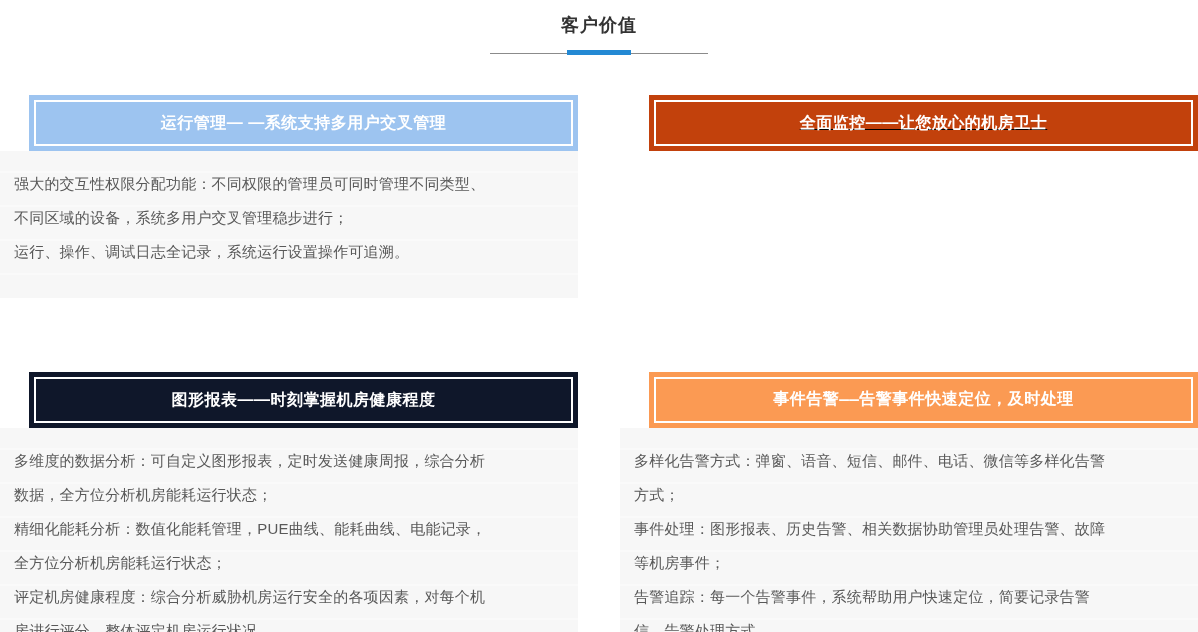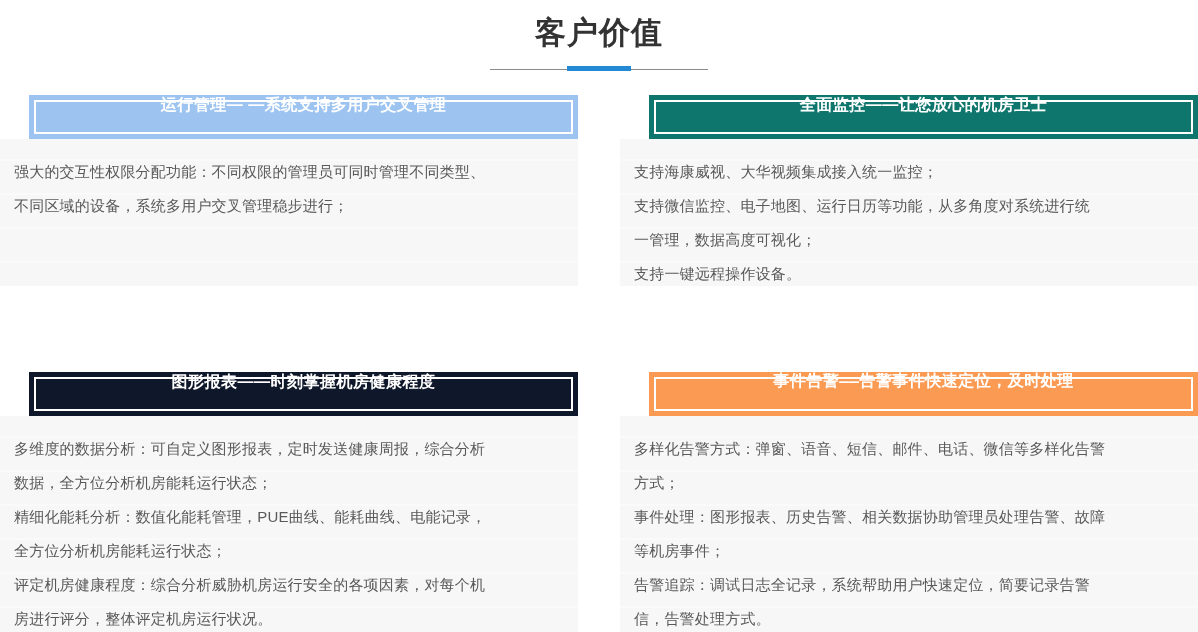--- a/index.html
+++ b/index.html
@@ -16,26 +16,26 @@
   }
 
   
   .page-head {
     width: 1198px;
     padding-top: 2px;
     text-align: center;
     position: relative;
   }
   .page-title {
-    font-size: 31px;
+    font-size: 18px;
     font-weight: bold;
     color: #333333;
     letter-spacing: 1px;
     line-height: 30px;
-    margin: 16px;
+    margin: 8px;
   }
   .title-rule-wrap {
     position: relative;
     width: 218px;
     height: 12px;
     margin: 3px auto 0 auto;
   }
   .title-rule {
     position: absolute;
     left: 0;
@@ -63,24 +63,24 @@
   .card {
     position: absolute;
     width: 578px;
   }
   .card.col-left  { left: 0px; }
   .card.col-right { left: 620px; }
   .card.row-top    { top: 0px; }
   .card.row-bottom { top: 277px; }
 
   .card-header {
-    height: 44px;
+    height: 56px;
     box-sizing: border-box;
     display: flex;
-    align-items: flex-start;
+    align-items: center;
     justify-content: center;
     position: relative;
     margin-left: 29px;
   }
   .card-header::after {
     content: "";
     position: absolute;
     left: 5px;
     top: 5px;
     right: 5px;
@@ -116,21 +116,21 @@
   .card-line {
     color: #595959;
     font-size: 15px;
     line-height: 34px;
     margin: 0;
     letter-spacing: 0.2px;
   }
 
   
   .theme-lightblue { background: #9dc4f0; }
-  .theme-green     { background: #0f766e; }
+  .theme-green     { background: #c2410c; text-decoration: underline; }
   .theme-blue      { background: #0f172a; }
   .theme-orange    { background: #fb9a53; font-family: Liberation Mono, monospace; }
 </style>
 </head>
 <body>
 
 <div class="page-head">
   <h1 class="page-title">客户价值</h1>
   <div class="title-rule-wrap">
     <div class="title-rule"></div>
@@ -140,32 +140,27 @@
 
 <div class="cards">
 
   <div class="card col-left row-top">
     <div class="card-header theme-lightblue">
       <span class="card-header-title">运行管理— —系统支持多用户交叉管理</span>
     </div>
     <div class="card-body">
       <p class="card-line">强大的交互性权限分配功能：不同权限的管理员可同时管理不同类型、</p>
       <p class="card-line">不同区域的设备，系统多用户交叉管理稳步进行；</p>
+      <p class="card-line">运行、操作、调试日志全记录，系统运行设置操作可追溯。</p>
     </div>
   </div>
 
   <div class="card col-right row-top">
     <div class="card-header theme-green">
       <span class="card-header-title">全面监控——让您放心的机房卫士</span>
-    </div>
-    <div class="card-body">
-      <p class="card-line">支持海康威视、大华视频集成接入统一监控；</p>
-      <p class="card-line">支持微信监控、电子地图、运行日历等功能，从多角度对系统进行统</p>
-      <p class="card-line">一管理，数据高度可视化；</p>
-      <p class="card-line">支持一键远程操作设备。</p>
     </div>
   </div>
 
   <div class="card col-left row-bottom">
     <div class="card-header theme-blue">
       <span class="card-header-title">图形报表——时刻掌握机房健康程度</span>
     </div>
     <div class="card-body">
       <p class="card-line">多维度的数据分析：可自定义图形报表，定时发送健康周报，综合分析</p>
       <p class="card-line">数据，全方位分析机房能耗运行状态；</p>
@@ -178,18 +173,18 @@
 
   <div class="card col-right row-bottom">
     <div class="card-header theme-orange">
       <span class="card-header-title">事件告警——告警事件快速定位，及时处理</span>
     </div>
     <div class="card-body">
       <p class="card-line">多样化告警方式：弹窗、语音、短信、邮件、电话、微信等多样化告警</p>
       <p class="card-line">方式；</p>
       <p class="card-line">事件处理：图形报表、历史告警、相关数据协助管理员处理告警、故障</p>
       <p class="card-line">等机房事件；</p>
-      <p class="card-line">告警追踪：调试日志全记录，系统帮助用户快速定位，简要记录告警</p>
+      <p class="card-line">告警追踪：每一个告警事件，系统帮助用户快速定位，简要记录告警</p>
       <p class="card-line">信，告警处理方式。</p>
     </div>
   </div>
 
 </div>
 
 </body></html>

